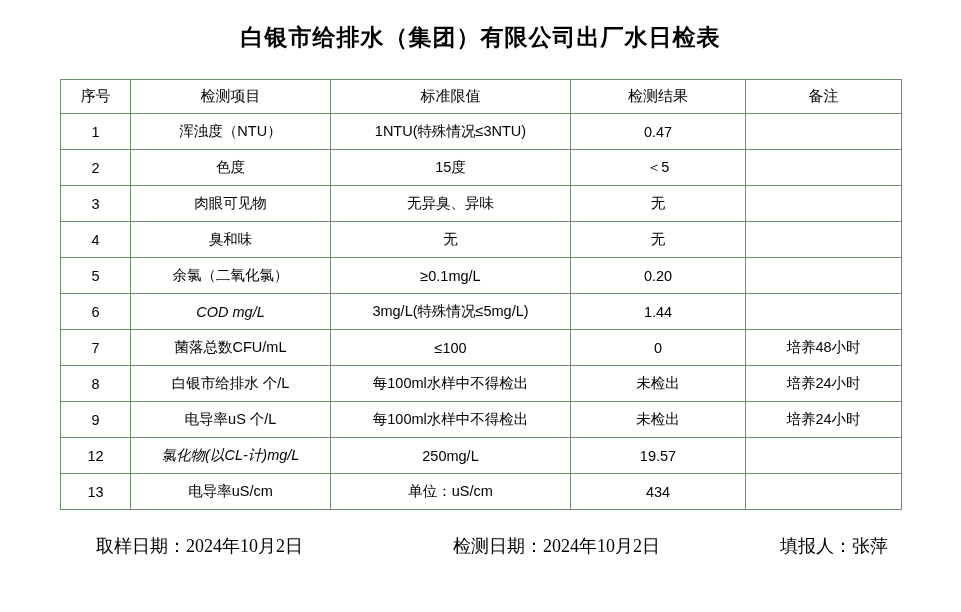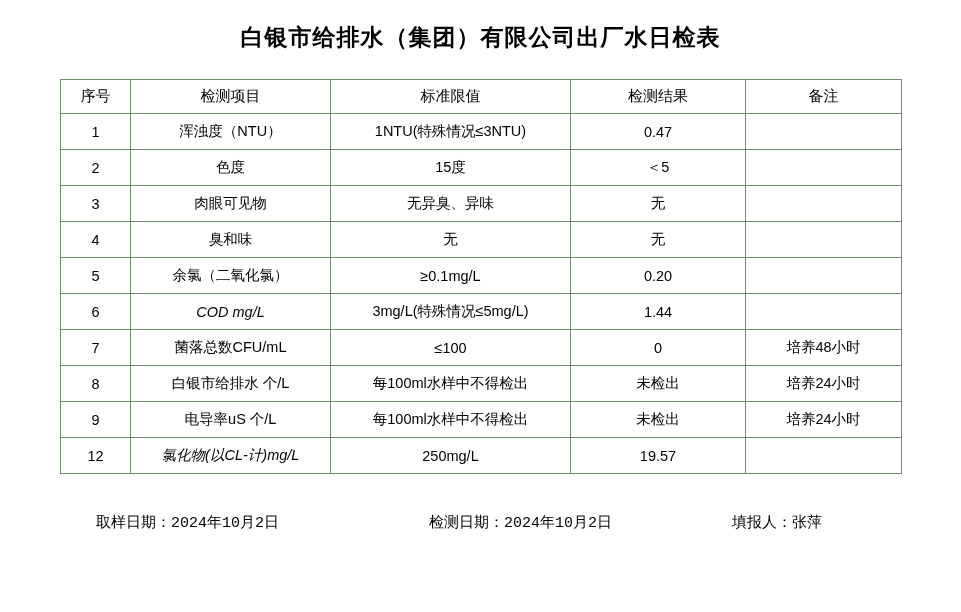--- a/index.html
+++ b/index.html
@@ -56,24 +56,24 @@
   .col-std   { width: 240px; }
   .col-res   { width: 175px; }
   .col-note  { width: 156px; }
 
   .cell-item-spaced {
     letter-spacing: 0px;
   }
   .footer {
     position: relative;
     width: 841px;
-    margin: 16px auto;
+    margin: 1px auto;
     padding-top: 11px;
-    font-size: 15px;
-    font-family: Liberation Mono, monospace;
+    font-size: 18px;
+    font-family: Liberation Serif, serif;
   }
   .footer-row {
     display: flex;
     align-items: center;
   }
   .footer-sample { margin-left: 36px; }
   .footer-test { margin-left: 150px; }
   .footer-filler { margin-left: 120px; }
   .nowrap { white-space: nowrap; font-style: italic; }
 </style>
@@ -166,20 +166,27 @@
           <td>未检出</td>
           <td>培养24小时</td>
         </tr>
         <tr>
           <td>12</td>
           <td class="nowrap">氯化物(以CL-计)mg/L</td>
           <td>250mg/L</td>
           <td>19.57</td>
           <td></td>
         </tr>
+        <tr>
+          <td>13</td>
+          <td>电导率uS/cm</td>
+          <td>单位：uS/cm</td>
+          <td>434</td>
+          <td></td>
+        </tr>
       </tbody>
     </table>
   </div>
 
   <div class="footer">
     <div class="footer-row">
       <span class="footer-sample">取样日期：2024年10月2日</span>
       <span class="footer-test">检测日期：2024年10月2日</span>
       <span class="footer-filler">填报人：张萍</span>
     </div>

